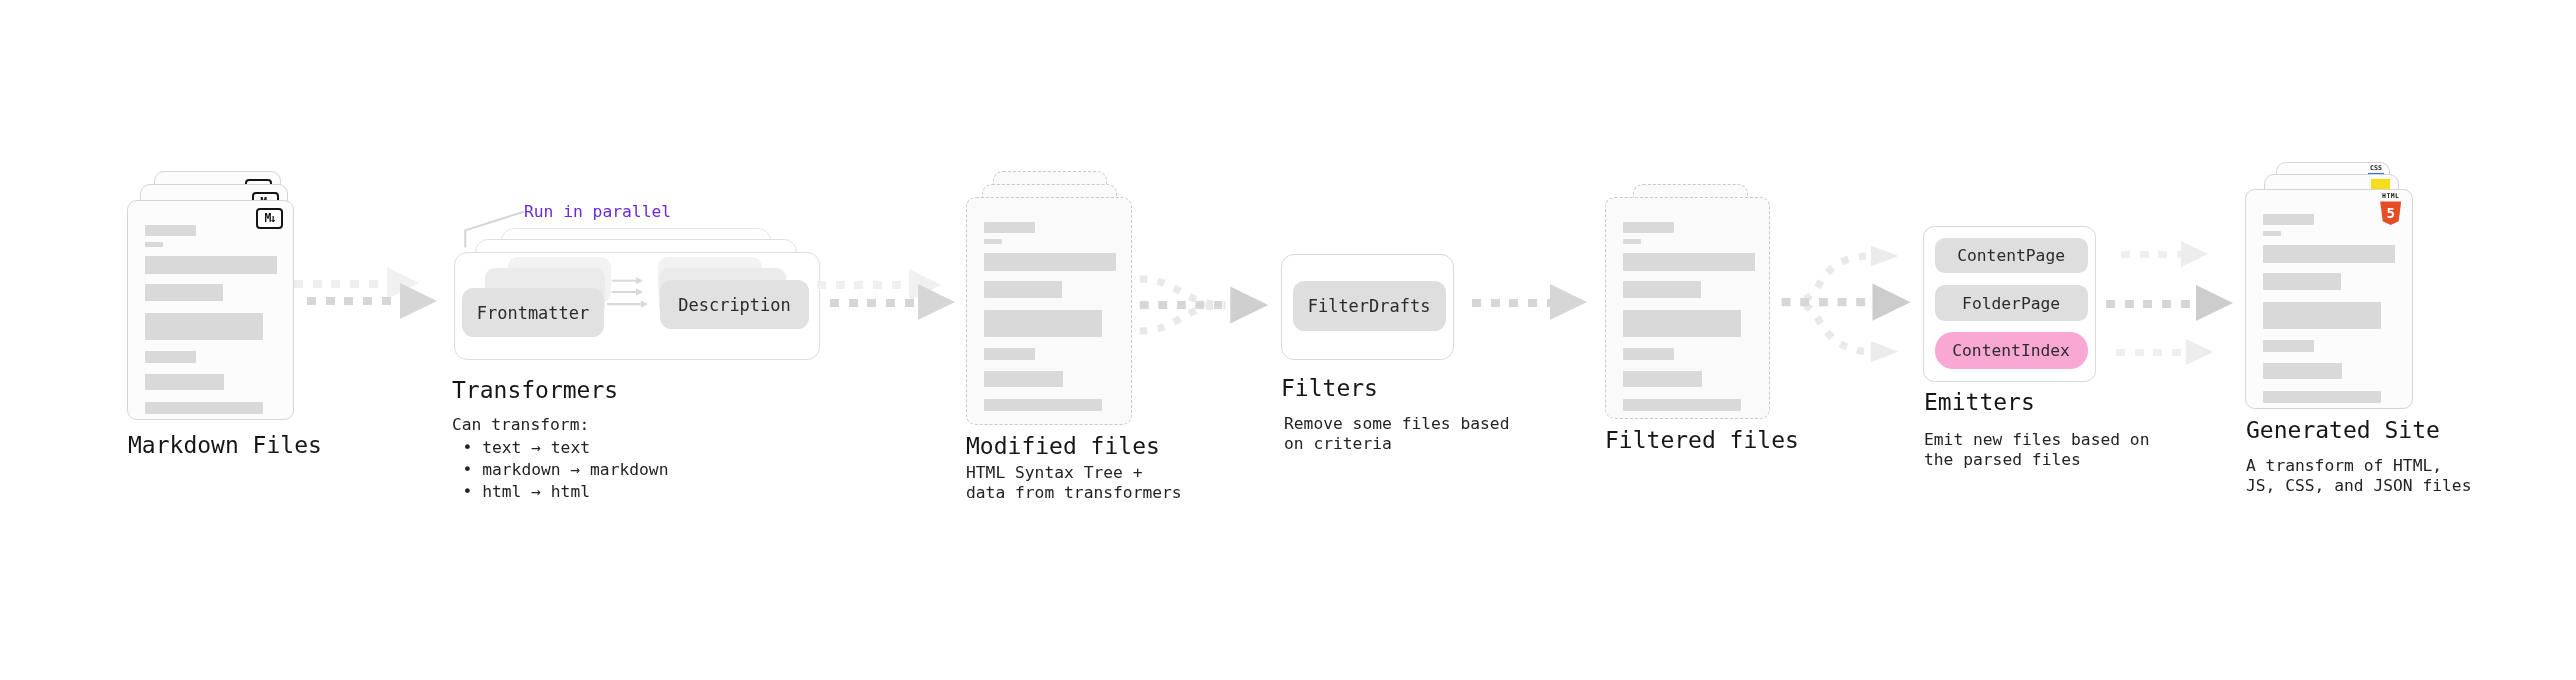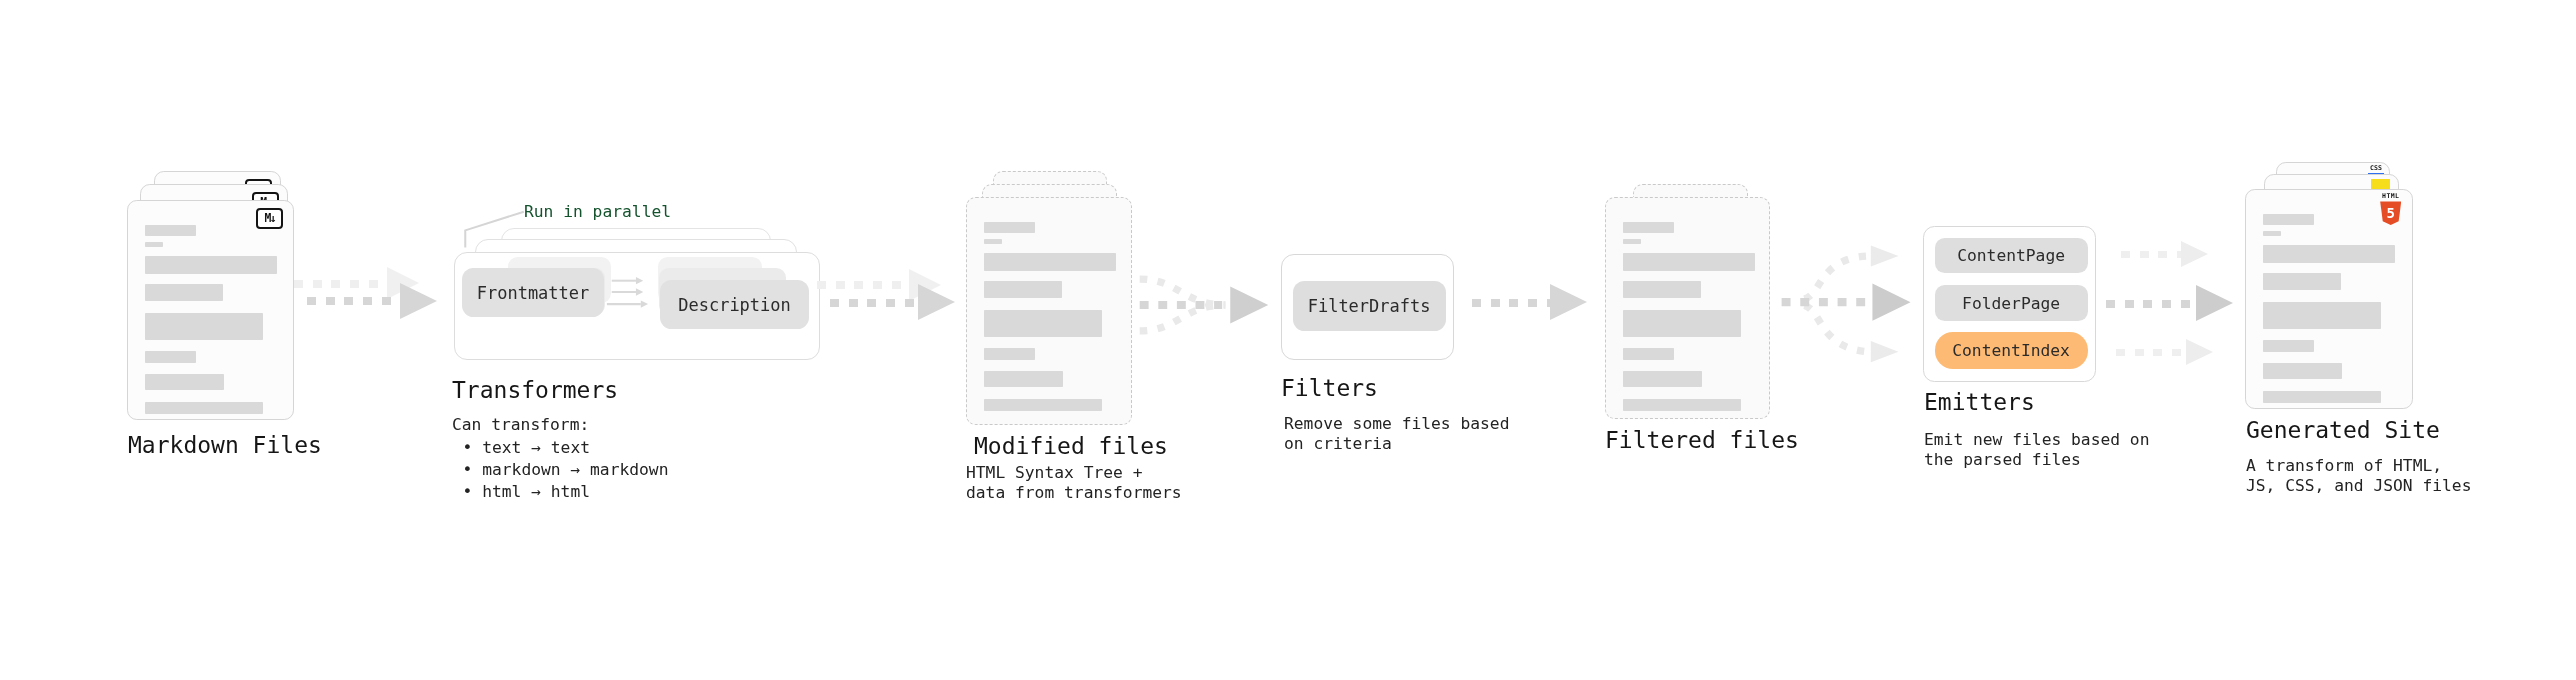--- a/index.html
+++ b/index.html
@@ -23,21 +23,21 @@
         display:flex;align-items:center;justify-content:center;font-size:17px;color:#2b2b2b;}
   .pill.echo1{background:#ebebeb;border-radius:9.8px;}
   .pill.echo2{background:#f2f2f2;border-radius:9.8px;}
 
   
   .outer-box{position:absolute;background:#fff;border:1.6px solid #dddddd;border-radius:13px;box-sizing:border-box;}
 
   
   .stage-title{position:absolute;font-size:23px;color:#161616;white-space:nowrap;}
   .stage-desc{position:absolute;font-size:16.3px;color:#232323;line-height:20.3px;white-space:nowrap;}
-  .note-text{position:absolute;font-size:16.3px;color:#14532d;white-space:nowrap;}
+  .note-text{position:absolute;font-size:16.3px;color:#6d28d9;white-space:nowrap;}
   .bullet{padding-left:10.6px;}
 
   
   .shaft{position:absolute;}
   .shaft.dark{background:repeating-linear-gradient(90deg,#d6d6d6 0 9px,transparent 9px 18.7px);}
   .shaft.light{background:repeating-linear-gradient(90deg,#efefef 0 9px,transparent 9px 18.7px);}
   .tri{position:absolute;width:0;height:0;border-style:solid;border-color:transparent;}
 
   
   .css-badge{position:absolute;width:16.3px;text-align:center;}
@@ -91,21 +91,21 @@
     <svg style="left:449px;top:197px;" width="244" height="57" viewBox="0 0 300 70">
       <path d="M92,18 L20,41 L20,62" fill="none" stroke="#d5d5d5" stroke-width="2.5"></path>
     </svg>
 
     <div class="outer-box" style="left:501px;top:228px;width:270px;height:107px;border-color:#e4e4e4;"></div>
     <div class="outer-box" style="left:475px;top:239px;width:322px;height:107px;border-color:#e1e1e1;"></div>
     <div class="outer-box" style="left:454px;top:252px;width:366px;height:108px;"></div>
 
     <div class="pill echo2" style="left:508px;top:257px;width:103px;height:46px;"></div>
     <div class="pill echo1" style="left:485px;top:268px;width:120px;height:47px;"></div>
-    <div class="pill" style="left:462px;top:268px;width:142px;height:49px;text-align:right;">Frontmatter</div>
+    <div class="pill" style="left:462px;top:288px;width:142px;height:49px;text-align:right;">Frontmatter</div>
 
     <svg style="left:605px;top:271px;" width="49" height="42" viewBox="0 0 60 52">
       <g stroke="#d9d9d9" stroke-width="2.5" fill="#d9d9d9">
         <line x1="8" y1="12" x2="38" y2="12"></line>
           <polygon points="38,7.5 38,16.5 47,12" stroke="none"></polygon>
         <line x1="8" y1="26" x2="38" y2="26"></line>
           <polygon points="38,21.5 38,30.5 47,26" stroke="none"></polygon>
         <line x1="2" y1="41" x2="44" y2="41"></line>
           <polygon points="44,36.5 44,45.5 53,41" stroke="none"></polygon>
       </g>
@@ -139,21 +139,21 @@
         <i style="width:51px;height:10.6px;margin-top:24.4px"></i>
         <i style="width:18px;height:4.9px;margin-top:5.7px"></i>
         <i style="width:132px;height:18px;margin-top:9px"></i>
         <i style="width:78px;height:17px;margin-top:10.6px"></i>
         <i style="width:118px;height:27px;margin-top:11.4px"></i>
         <i style="width:51px;height:12.2px;margin-top:11.4px"></i>
         <i style="width:79px;height:16.3px;margin-top:10.6px"></i>
         <i style="width:118px;height:12.2px;margin-top:12.2px"></i>
       </div>
     </div>
-    <div class="stage-title" style="left:966px;top:433px;margin-left:8px;">Modified files</div>
+    <div class="stage-title" style="left:966px;top:433px;">Modified files</div>
     <div class="stage-desc" style="left:966px;top:463px;">
       <div>HTML Syntax Tree +</div>
       <div>data from transformers</div>
     </div>
   </div>
 
   <svg style="left:1136px;top:267px;" width="140" height="76" viewBox="0 0 172 94">
     <path d="M4,15 C52,15 58,47 110,47" fill="none" stroke="#e9e9e9" stroke-width="9" stroke-dasharray="9 13"></path>
     <path d="M4,79 C52,79 58,47 110,47" fill="none" stroke="#e9e9e9" stroke-width="9" stroke-dasharray="9 13"></path>
     <path d="M4,47 L106,47" fill="none" stroke="#d6d6d6" stroke-width="10" stroke-dasharray="11 12"></path>
@@ -199,21 +199,21 @@
     <path d="M30,88 C52,94 48,140 108,145" fill="none" stroke="#e9e9e9" stroke-width="9" stroke-dasharray="9 13"></path>
     <polygon points="112,132 112,158 146,145" fill="#ebebeb"></polygon>
     <path d="M2,84 L110,84" fill="none" stroke="#d6d6d6" stroke-width="10" stroke-dasharray="11 12"></path>
     <polygon points="114,61 114,107 161,84" fill="#cccccc"></polygon>
   </svg>
 
   <div>
     <div class="outer-box" style="left:1923px;top:226px;width:173px;height:156px;border-color:#d8d8d8;border-radius:11.4px;">
       <div class="pill" style="left:10.6px;top:11.4px;width:153px;height:35px;font-size:16.3px;background:#dedede;border-radius:9.8px;">ContentPage</div>
       <div class="pill" style="left:10.6px;top:58px;width:153px;height:36px;font-size:16.3px;background:#dedede;border-radius:9.8px;">FolderPage</div>
-      <div class="pill" style="left:10.6px;top:105px;width:153px;height:37px;font-size:16.3px;background:#fdba74;border-radius:18px;">ContentIndex</div>
+      <div class="pill" style="left:10.6px;top:105px;width:153px;height:37px;font-size:16.3px;background:#f9a8d4;border-radius:18px;">ContentIndex</div>
     </div>
     <div class="stage-title" style="left:1924px;top:389px;">Emitters</div>
     <div class="stage-desc" style="left:1924px;top:430px;">
       <div>Emit new files based on</div>
       <div>the parsed files</div>
     </div>
   </div>
 
   <div>
     <div class="shaft light" style="left:2121px;top:251px;width:60px;height:7.3px;"></div>

